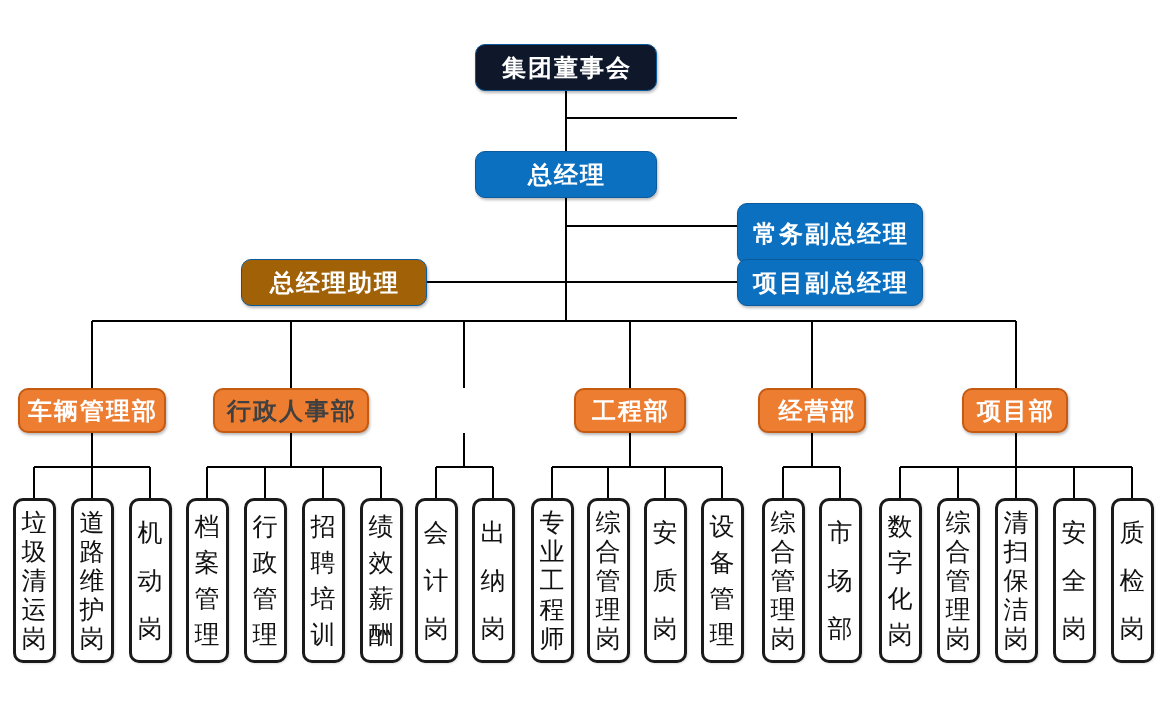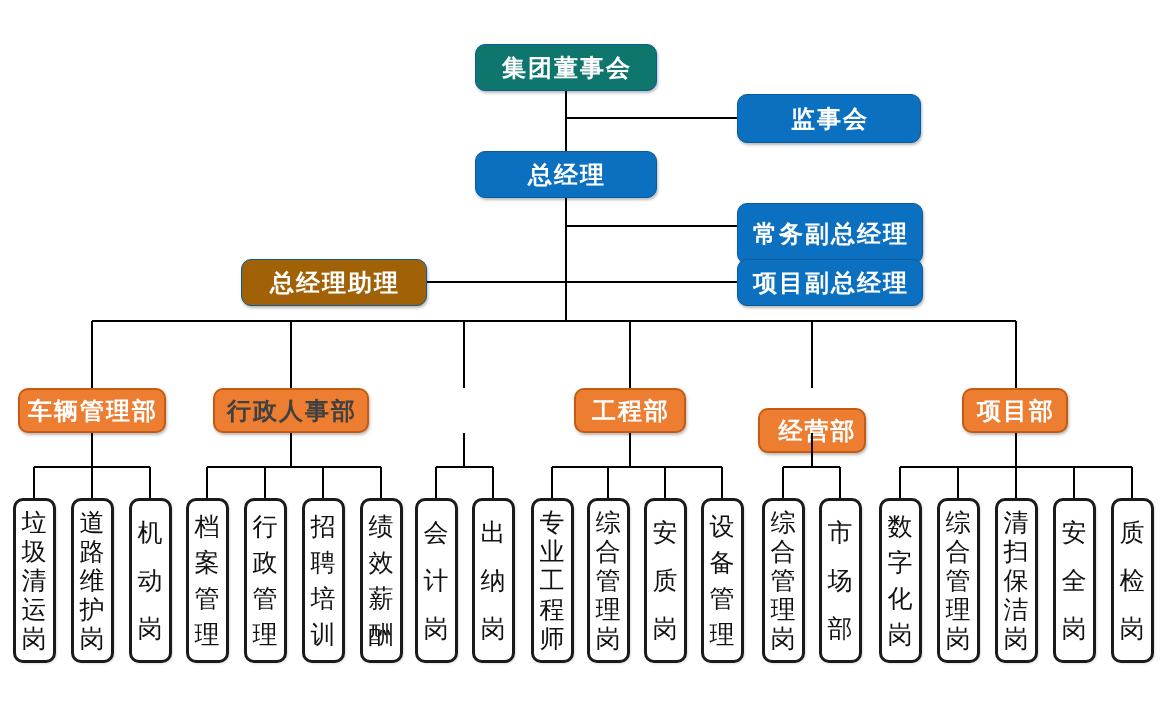--- a/index.html
+++ b/index.html
@@ -31,22 +31,21 @@
 </head>
 <body>
 
 <div id="canvas">
     <div class="line" style="left: 565px; top: 91px; width: 2px; height: 60px; background: rgb(0, 0, 0);"></div>
     <div class="line" style="left: 565px; top: 198px; width: 2px; height: 123px; background: rgb(0, 0, 0);"></div>
     <div class="line" style="left: 566px; top: 117px; width: 171px; height: 2px; background: rgb(0, 0, 0);"></div>
     <div class="line" style="left: 566px; top: 225px; width: 171px; height: 2px; background: rgb(0, 0, 0);"></div>
     <div class="line" style="left: 427px; top: 281px; width: 310px; height: 2px; background: rgb(0, 0, 0);"></div>
     <div class="line" style="left: 92px; top: 320px; width: 924px; height: 2px; background: rgb(0, 0, 0);"></div>
-    <div class="box exec" style="left: 475px; top: 44px; width: 182px; height: 47px; background: #0f766e; border: 1px solid rgb(10, 90, 156); color: rgb(255, 255, 255);">集团董事会</div>
-    <div class="box exec" style="left: 737px; top: 94px; width: 184px; height: 49px; background: rgb(11, 112, 192); border: 1px solid rgb(10, 90, 156); color: rgb(255, 255, 255);">监事会</div>
+    <div class="box exec" style="left: 475px; top: 44px; width: 182px; height: 47px; background: #0f172a; border: 1px solid rgb(10, 90, 156); color: rgb(255, 255, 255);">集团董事会</div>
     <div class="box exec" style="left: 475px; top: 151px; width: 182px; height: 47px; background: rgb(11, 112, 192); border: 1px solid rgb(10, 90, 156); color: rgb(255, 255, 255);">总经理</div>
     <div class="box exec" style="left: 737px; top: 203px; width: 186px; height: 61px; background: rgb(11, 112, 192); border: 1px solid rgb(10, 90, 156); color: rgb(255, 255, 255);">常务副总经理</div>
     <div class="box exec" style="left: 241px; top: 259px; width: 186px; height: 47px; background: #a16207; border: 1px solid rgb(10, 90, 156); color: rgb(255, 255, 255);">总经理助理</div>
     <div class="box exec" style="left: 737px; top: 259px; width: 186px; height: 47px; background: rgb(11, 112, 192); border: 1px solid rgb(10, 90, 156); color: rgb(255, 255, 255);">项目副总经理</div>
     <div class="line" style="left: 91px; top: 321px; width: 2px; height: 67px; background: rgb(0, 0, 0);"></div>
     <div class="box dept" style="left: 18px; top: 388px; width: 148px; height: 45px; background: rgb(237, 125, 49); border: 2px solid rgb(197, 90, 17); color: rgb(255, 255, 255);">车辆管理部</div>
     <div class="line" style="left: 91px; top: 433px; width: 2px; height: 34px; background: rgb(0, 0, 0);"></div>
     <div class="line" style="left: 34px; top: 466px; width: 116px; height: 2px; background: rgb(0, 0, 0);"></div>
     <div class="line" style="left: 33px; top: 467px; width: 2px; height: 31px; background: rgb(0, 0, 0);"></div>
     <div class="post" style="left: 12.5px; top: 498px; width: 43px; height: 165px; border: 3px solid rgb(26, 26, 26); background: rgb(255, 255, 255); color: rgb(17, 17, 17);">
@@ -144,21 +143,21 @@
       <span>岗</span>
     </div>
     <div class="line" style="left: 721px; top: 467px; width: 2px; height: 31px; background: rgb(0, 0, 0);"></div>
     <div class="post" style="left: 700.5px; top: 498px; width: 43px; height: 165px; border: 3px solid rgb(26, 26, 26); background: rgb(255, 255, 255); color: rgb(17, 17, 17);">
       <span>设</span>
       <span>备</span>
       <span>管</span>
       <span>理</span>
     </div>
     <div class="line" style="left: 811px; top: 321px; width: 2px; height: 67px; background: rgb(0, 0, 0);"></div>
-    <div class="box dept" style="left: 758px; top: 408px; width: 108px; height: 45px; background: rgb(237, 125, 49); border: 2px solid rgb(197, 90, 17); color: rgb(255, 255, 255); padding-left: 9px;">经营部</div>
+    <div class="box dept" style="left: 758px; top: 388px; width: 108px; height: 45px; background: rgb(237, 125, 49); border: 2px solid rgb(197, 90, 17); color: rgb(255, 255, 255); padding-left: 9px;">经营部</div>
     <div class="line" style="left: 811px; top: 433px; width: 2px; height: 34px; background: rgb(0, 0, 0);"></div>
     <div class="line" style="left: 783px; top: 466px; width: 57px; height: 2px; background: rgb(0, 0, 0);"></div>
     <div class="line" style="left: 782px; top: 467px; width: 2px; height: 31px; background: rgb(0, 0, 0);"></div>
     <div class="post" style="left: 761.5px; top: 498px; width: 43px; height: 165px; border: 3px solid rgb(26, 26, 26); background: rgb(255, 255, 255); color: rgb(17, 17, 17);">
       <span>综</span>
       <span>合</span>
       <span>管</span>
       <span>理</span>
       <span>岗</span>
     </div>

